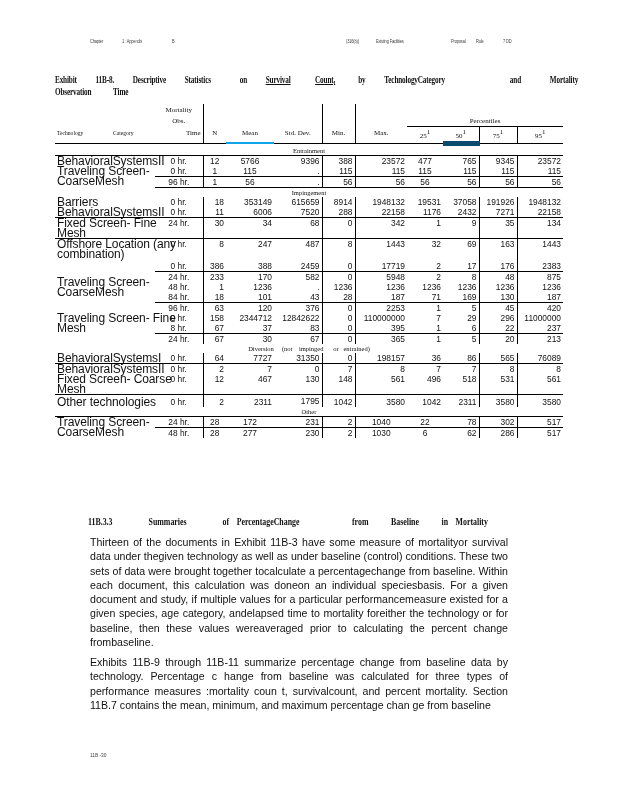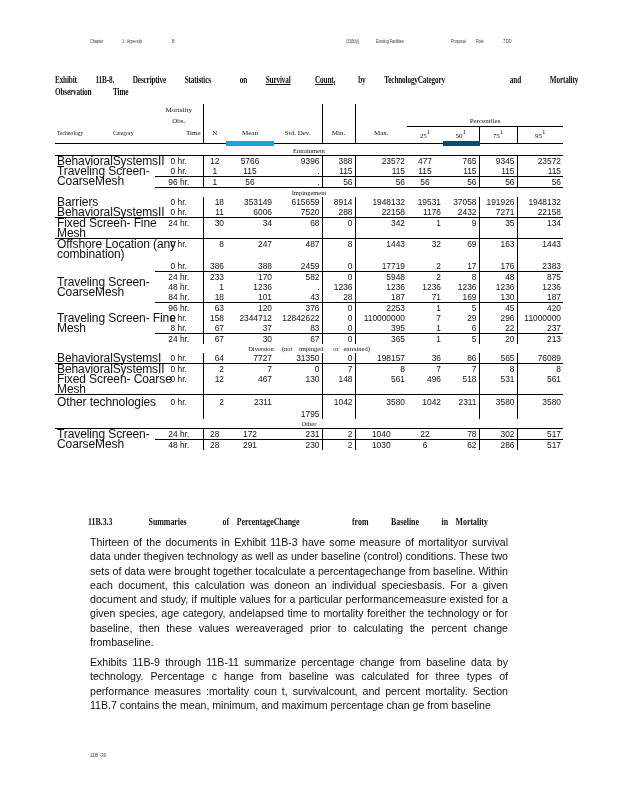--- a/index.html
+++ b/index.html
@@ -76,21 +76,21 @@
         <td></td>
         <td></td>
     <td class="bl"></td>
     <td class="bl"></td>
     <td colspan="4" class="c bb"><span class="thc">Percentiles</span></td>
   </tr>
   <tr class="bb">
     <td style="border-bottom:1px solid #000"><span class="th">Technology</span>&nbsp;&nbsp;&nbsp;&nbsp;&nbsp;&nbsp;&nbsp;&nbsp;&nbsp;&nbsp;<span class="th">Category</span></td>
     <td class="r" style="border-bottom:1px solid #000"><span class="thc">Time</span></td>
     <td class="bl c" style="border-bottom:1px solid #000"><span class="thc">N</span></td>
-    <td class="c" style="border-bottom:5px solid #0ea5e9"><span class="thc">Mean</span></td>
+    <td class="c" style="border-bottom:2px solid #0ea5e9"><span class="thc">Mean</span></td>
     <td class="c" style="border-bottom:1px solid #000"><span class="thc">Std.  Dev.</span></td>
     <td class="bl c" style="border-bottom:1px solid #000"><span class="thc">Min.</span></td>
     <td class="bl c" style="border-bottom:1px solid #000"><span class="thc">Max.</span></td>
     <td class="c" style="border-bottom:1px solid #000"><span class="thc">25</span><sup class="thc">1</sup></td>
     <td class="c" style="border-bottom:5px solid #0c4a6e"><span class="thc">50</span><sup class="thc">1</sup></td>
     <td class="bl c" style="border-bottom:1px solid #000"><span class="thc">75</span><sup class="thc">1</sup></td>
     <td class="bl c" style="border-bottom:1px solid #000"><span class="thc">95</span><sup class="thc">1</sup></td>
   </tr>
 
   <tr class="sec">
@@ -333,21 +333,21 @@
     <td class="r">496</td>
         <td class="r">518</td>
         <td class="bl r">531</td>
         <td class="bl r">561</td>
   </tr>
   <tr style="border-top:1px solid #000">
     <td class="tech" style="padding-top:2px">Other technologies</td>
         <td class="c" style="padding-top:2px">0 hr.</td>
     <td class="bl r" style="padding-top:2px">2</td>
         <td class="r" style="padding-top:2px">2311</td>
-        <td class="r" style="padding-top:14px">1795</td>
+        <td class="r" style="padding-top:1px">1795</td>
     <td class="bl r" style="padding-top:2px">1042</td>
         <td class="bl r" style="padding-top:2px">3580</td>
     <td class="r" style="padding-top:2px">1042</td>
         <td class="r" style="padding-top:2px">2311</td>
         <td class="bl r" style="padding-top:2px">3580</td>
         <td class="bl r" style="padding-top:2px">3580</td>
   </tr>
 
   <tr class="sec">
         <td colspan="11" style="border-bottom:1px solid #000">Other</td>
@@ -362,21 +362,21 @@
         <td class="bl c">1040</td>
     <td class="c">22</td>
         <td class="r">78</td>
         <td class="bl r">302</td>
         <td class="bl r">517</td>
   </tr>
   <tr>
     <td class="tech">CoarseMesh</td>
         <td class="c bt">48 hr.</td>
     <td class="bl c bt">28</td>
-        <td class="c bt">291</td>
+        <td class="c bt">277</td>
         <td class="r bt">230</td>
     <td class="bl r bt">2</td>
         <td class="bl c bt">1030</td>
     <td class="c bt">6</td>
         <td class="r bt">62</td>
         <td class="bl r bt">286</td>
         <td class="bl r bt">517</td>
   </tr>
 </tbody>
   </table>

